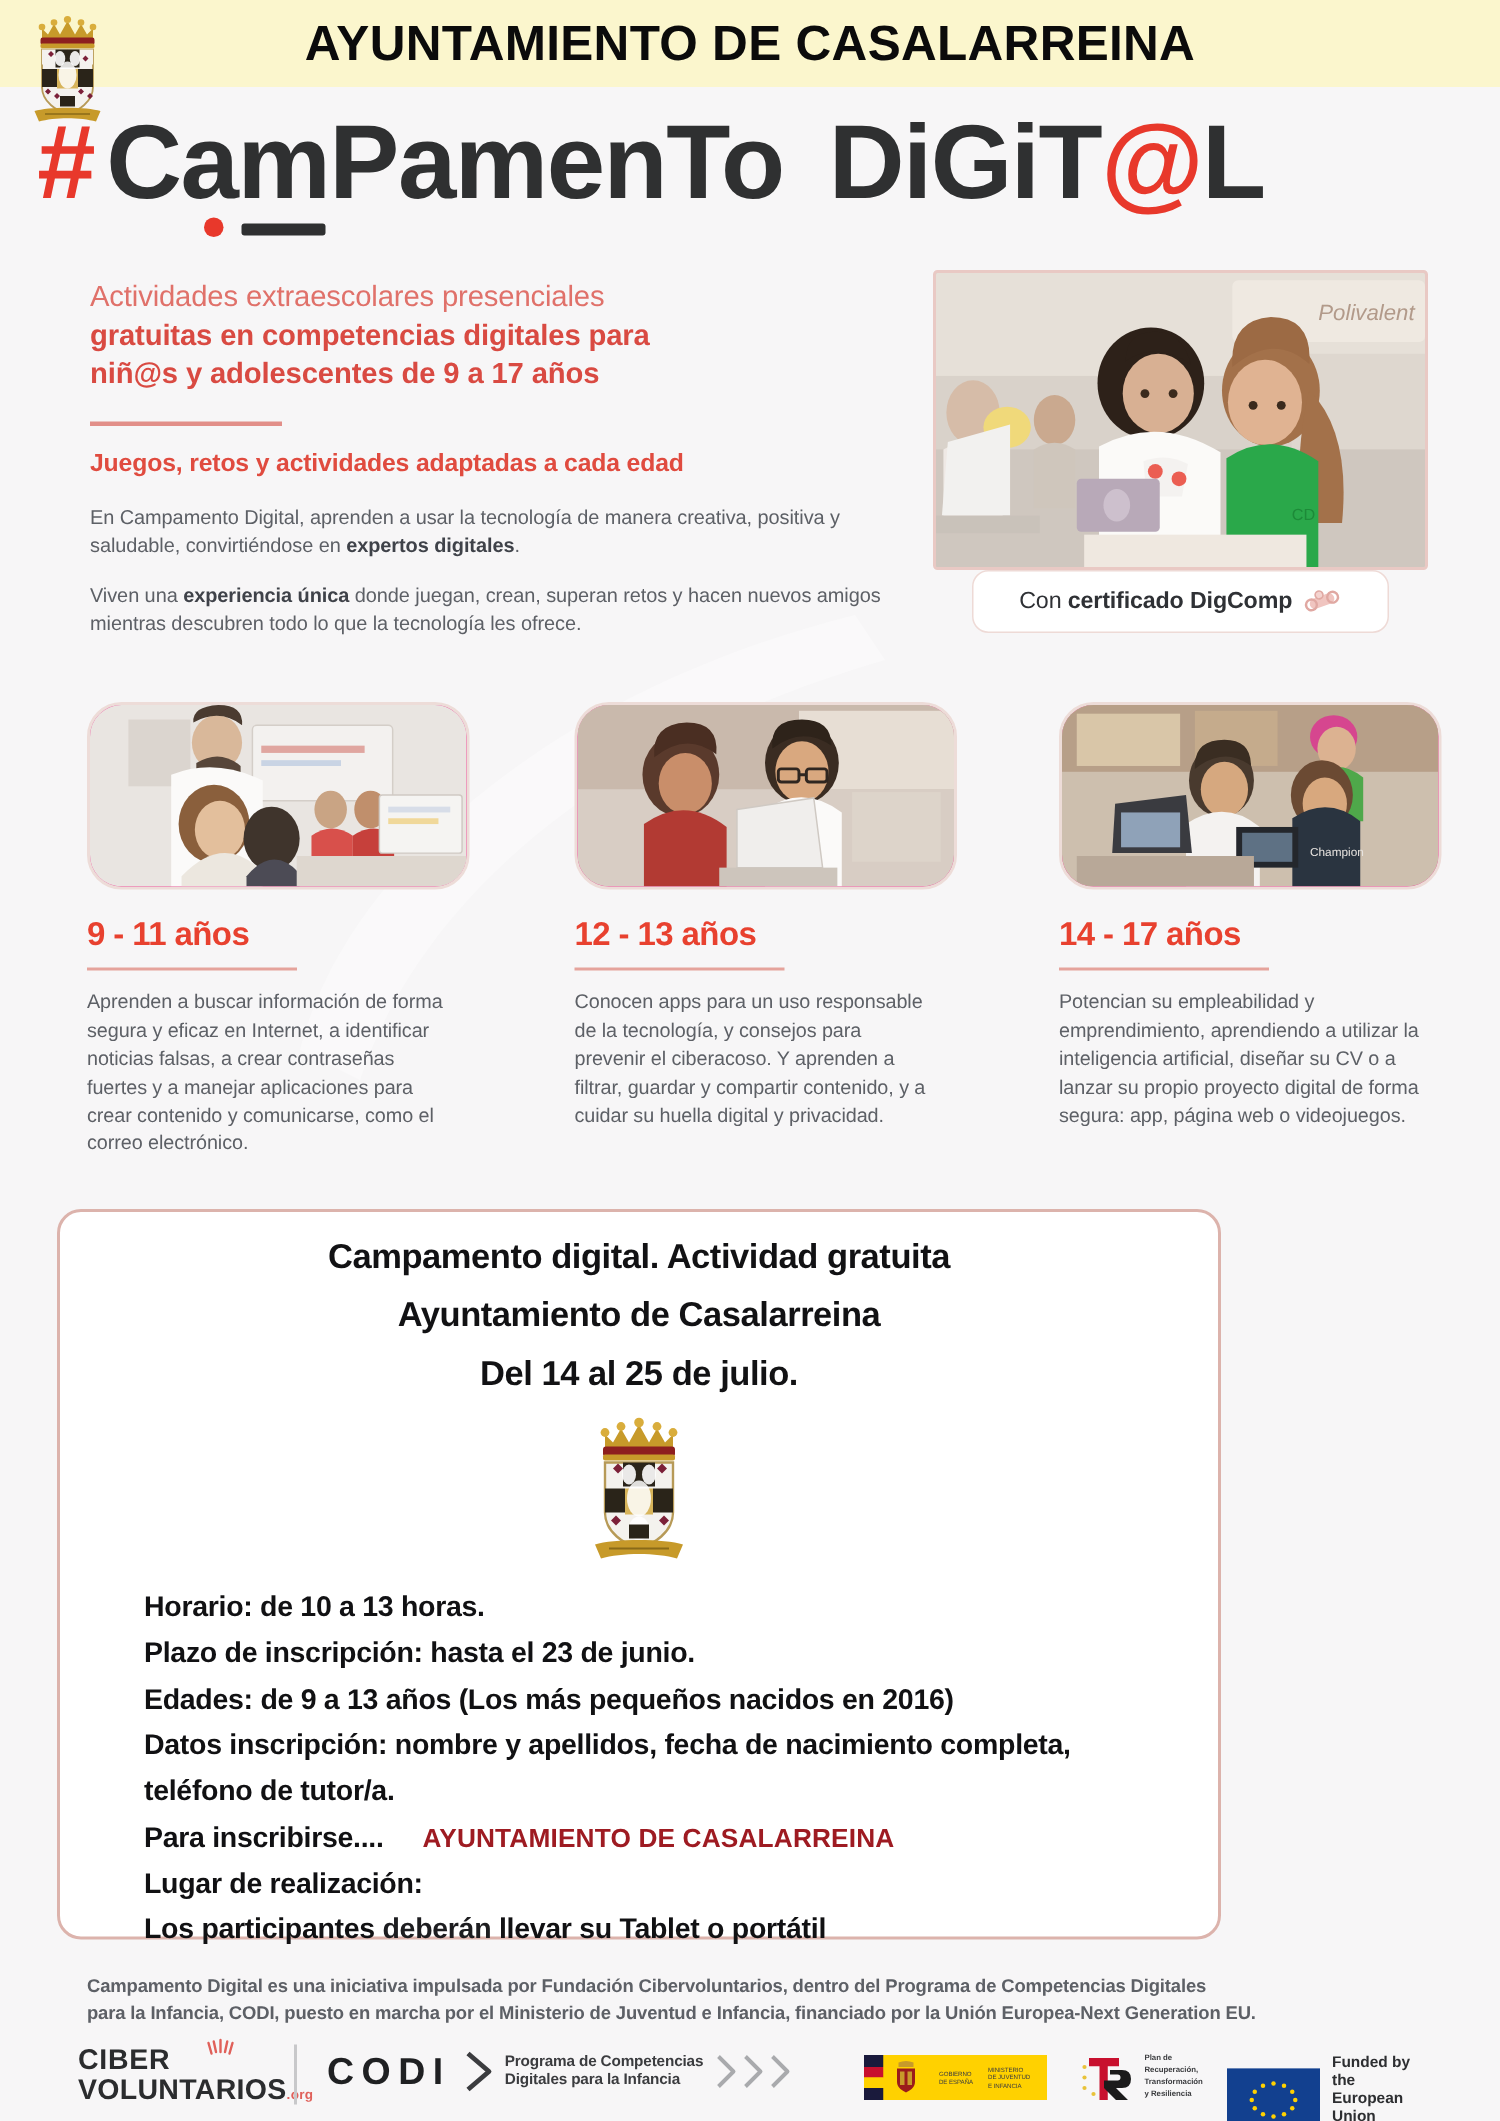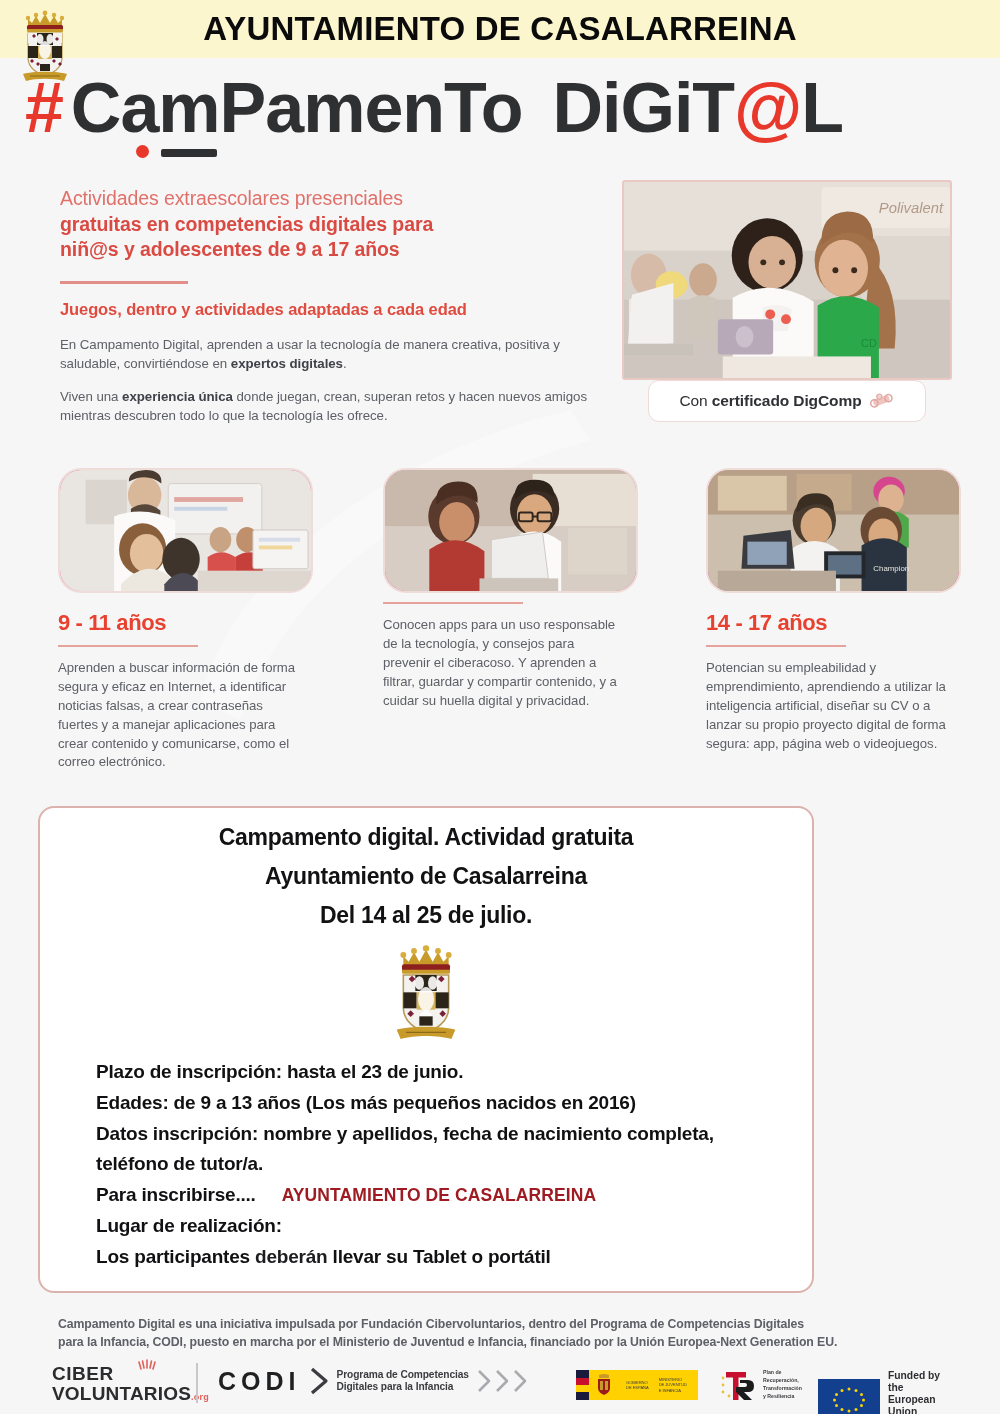--- a/index.html
+++ b/index.html
@@ -260,21 +260,21 @@
     </div>
   </div>
 
   <div class="intro">
     <h2>
       <span class="soft">Actividades extraescolares presenciales</span><br>
       <span class="hard">gratuitas en competencias digitales para</span><br>
       <span class="hard">niñ@s y adolescentes de 9 a 17 años</span>
     </h2>
     <div class="rule"></div>
-    <h3>Juegos, dentro y actividades adaptadas a cada edad</h3>
+    <h3>Juegos, retos y actividades adaptadas a cada edad</h3>
     <p><span>En Campamento Digital, aprenden a usar la tecnología de manera creativa, positiva y saludable, convirtiéndose en </span><b>expertos digitales</b><span>.</span></p>
     <p><span>Viven una </span><b>experiencia única</b><span> donde juegan, crean, superan retos y hacen nuevos amigos mientras descubren todo lo que la tecnología les ofrece.</span></p>
   </div>
 
   <div class="hero-photo">
     <svg viewBox="0 0 330 200" preserveAspectRatio="none">
       <rect width="330" height="200" fill="#d9d2ca"></rect>
       <rect x="0" y="0" width="330" height="70" fill="#e6e0d8"></rect>
       <rect x="200" y="5" width="130" height="42" rx="4" fill="#efe9e1"></rect>
       <text x="258" y="32" font-family="Liberation Sans, sans-serif" font-size="15" fill="#b29a8a" font-style="italic">Polivalent</text>
@@ -377,20 +377,21 @@
           <rect x="136" y="44" width="14" height="9" rx="2" fill="none" stroke="#2f2620" stroke-width="2"></rect>
           <rect x="155" y="44" width="14" height="9" rx="2" fill="none" stroke="#2f2620" stroke-width="2"></rect>
           <line x1="150" y1="48" x2="155" y2="48" stroke="#2f2620" stroke-width="2"></line>
           <path d="M127,72 q26,-18 52,2 l0,51 l-52,0Z" fill="#fbfaf9"></path>
           <text x="142" y="104" font-family="Liberation Sans, sans-serif" font-size="9" fill="#d8504b">CD</text>
           <path d="M108,72 l52,-8 l6,48 l-58,0Z" fill="#f0eeec" stroke="#cfc9c3"></path>
           <rect x="96" y="112" width="80" height="13" fill="#cdc5bc"></rect>
           <rect x="186" y="60" width="60" height="48" fill="#ddd4ca"></rect>
         </svg>
       </div>
+      <div class="col-title">12 - 13 años</div>
       <div class="col-rule"></div>
       <div class="col-text">Conocen apps para un uso responsable de la tecnología, y consejos para prevenir el ciberacoso. Y aprenden a filtrar, guardar y compartir contenido, y a cuidar su huella digital y privacidad.</div>
     </div>
 
     <div class="col c3">
       <div class="col-photo">
         <svg viewBox="0 0 255 125" preserveAspectRatio="none">
           <rect width="255" height="125" fill="#cdbfae"></rect>
           <rect x="0" y="0" width="255" height="46" fill="#b79f88"></rect>
           <rect x="10" y="6" width="70" height="36" fill="#d9c6a8"></rect>
@@ -447,20 +448,21 @@
         <ellipse cx="22" cy="33" rx="3.5" ry="5" fill="#ffffff" opacity="0.9"></ellipse>
         <ellipse cx="32" cy="33" rx="3.5" ry="5" fill="#ffffff" opacity="0.9"></ellipse>
         <ellipse cx="27" cy="60" rx="5" ry="6" fill="#ffffff" opacity="0.85"></ellipse>
         <rect x="22" y="58" width="10" height="7" fill="#2a2419"></rect>
         <path d="M5,68 C14,65 40,65 49,68 L46,75 C36,72 18,72 8,75 Z" fill="#c79a2a"></path>
         <path d="M12,70 L42,70" stroke="#8a6a18" stroke-width="1"></path>
       </g>
     </svg>
 
     <div class="ib-lines">
+      <div class="ib-line">Horario: de 10 a 13 horas.</div>
       <div class="ib-line">Plazo de inscripción: hasta el 23 de junio.</div>
       <div class="ib-line">Edades: de 9 a 13 años (Los más pequeños nacidos en 2016)</div>
       <div class="ib-line">Datos inscripción: nombre y apellidos, fecha de nacimiento completa,</div>
       <div class="ib-line">teléfono de tutor/a.</div>
       <div class="ib-line">
         <span>Para inscribirse....</span><span class="redtxt">AYUNTAMIENTO DE CASALARREINA</span>
       </div>
       <div class="ib-line">Lugar de realización:</div>
       <div class="ib-line"><span>Los participantes </span><span class="lighter">deberán </span><span>llevar su Tablet o portátil</span></div>
     </div>

